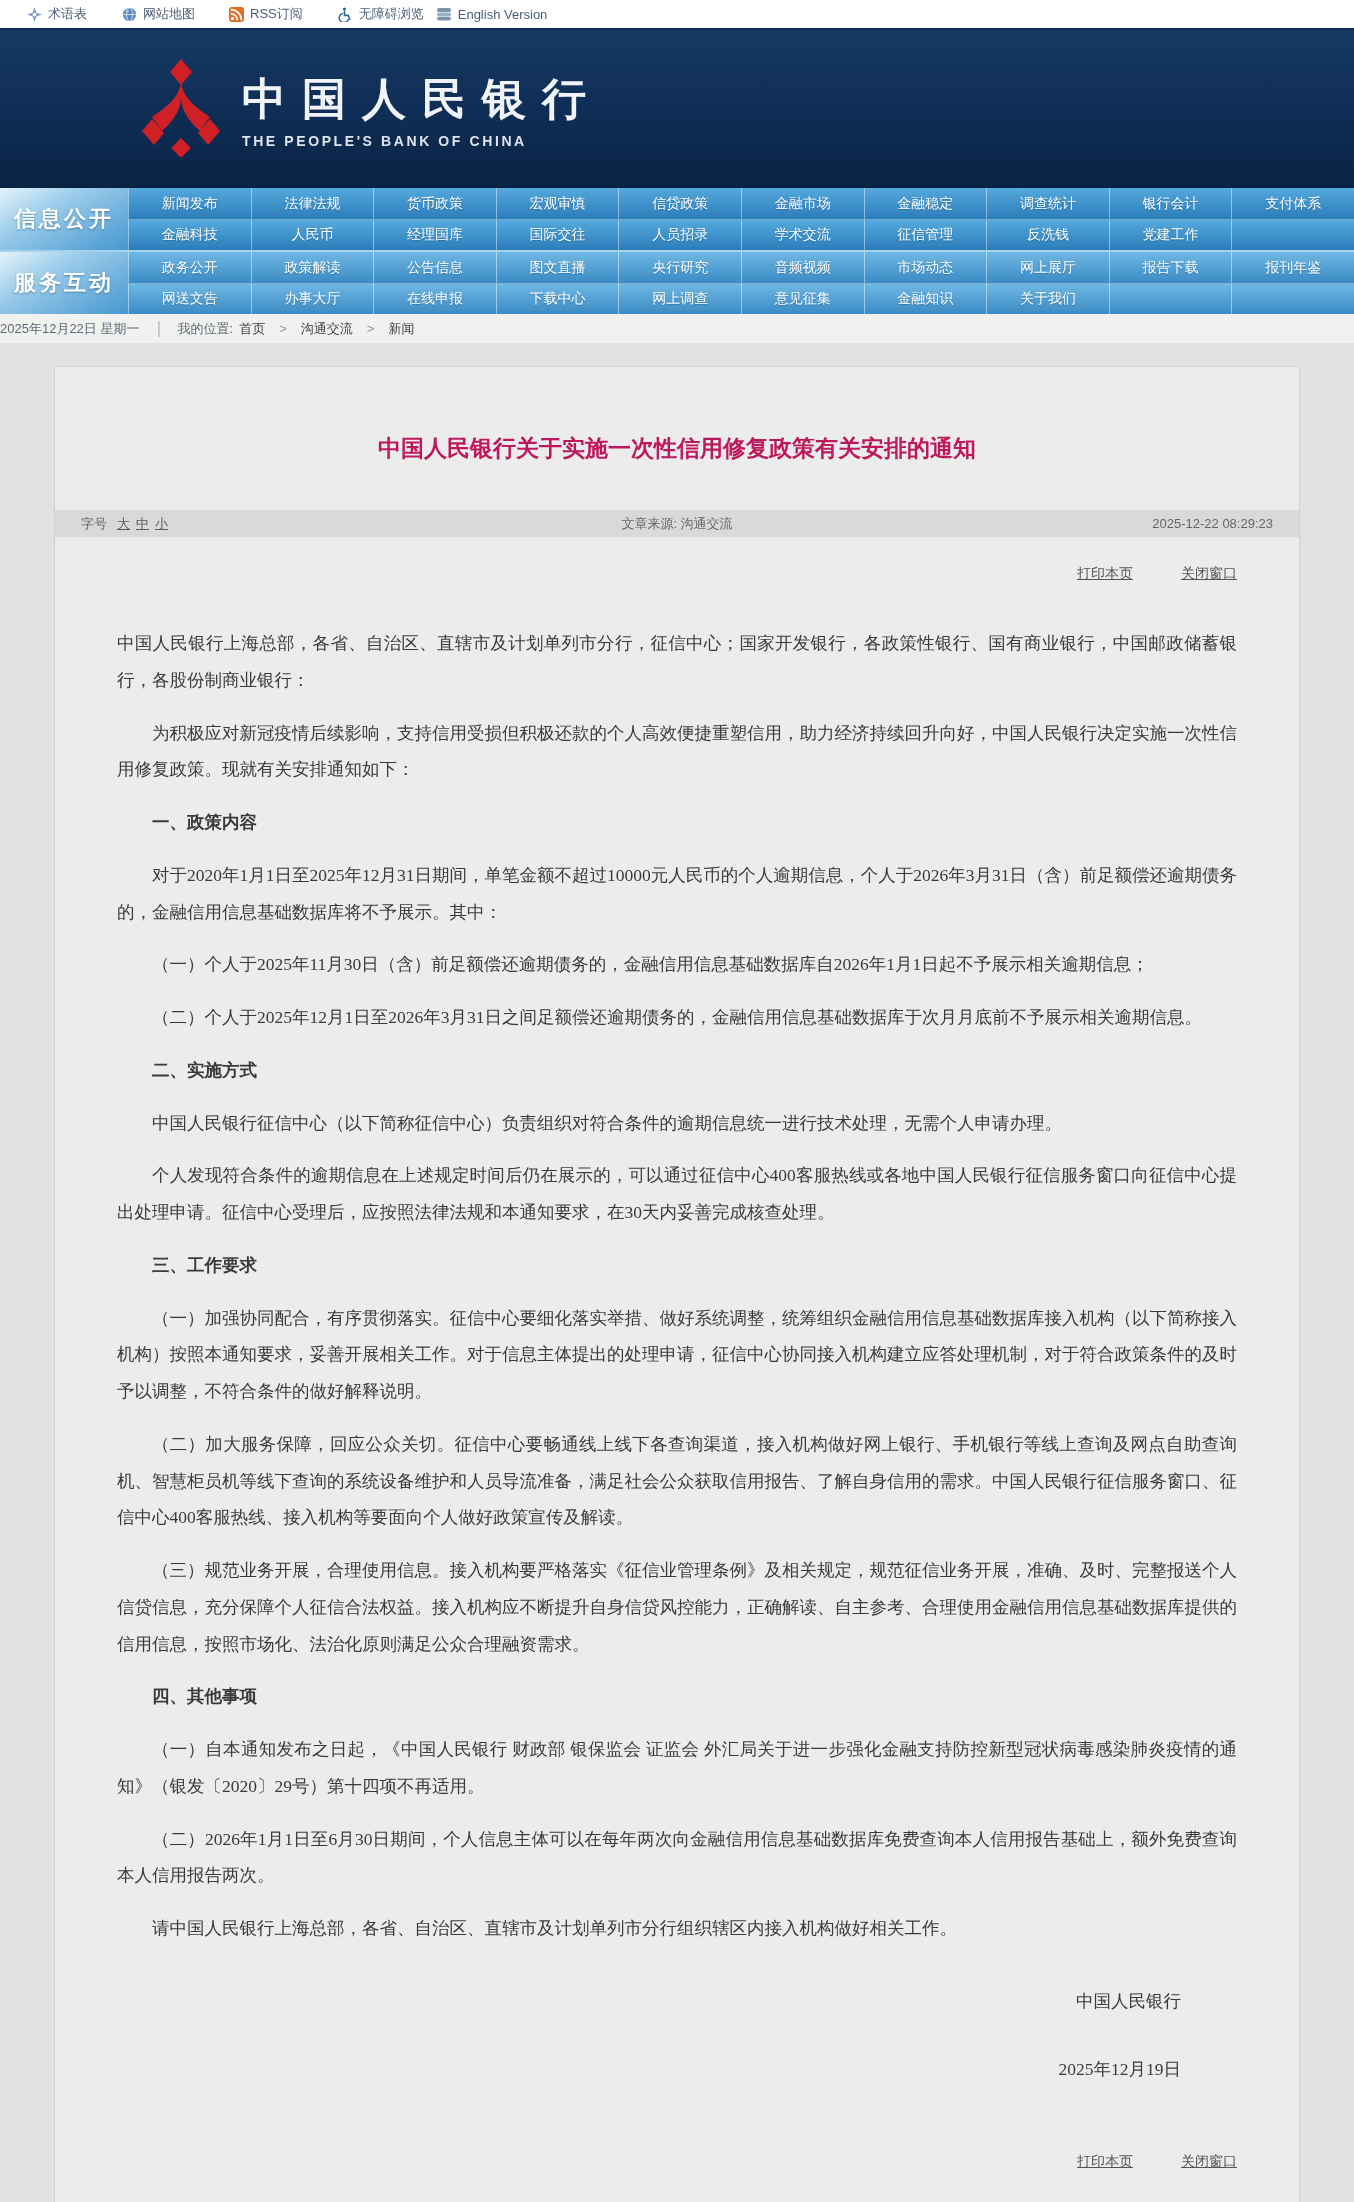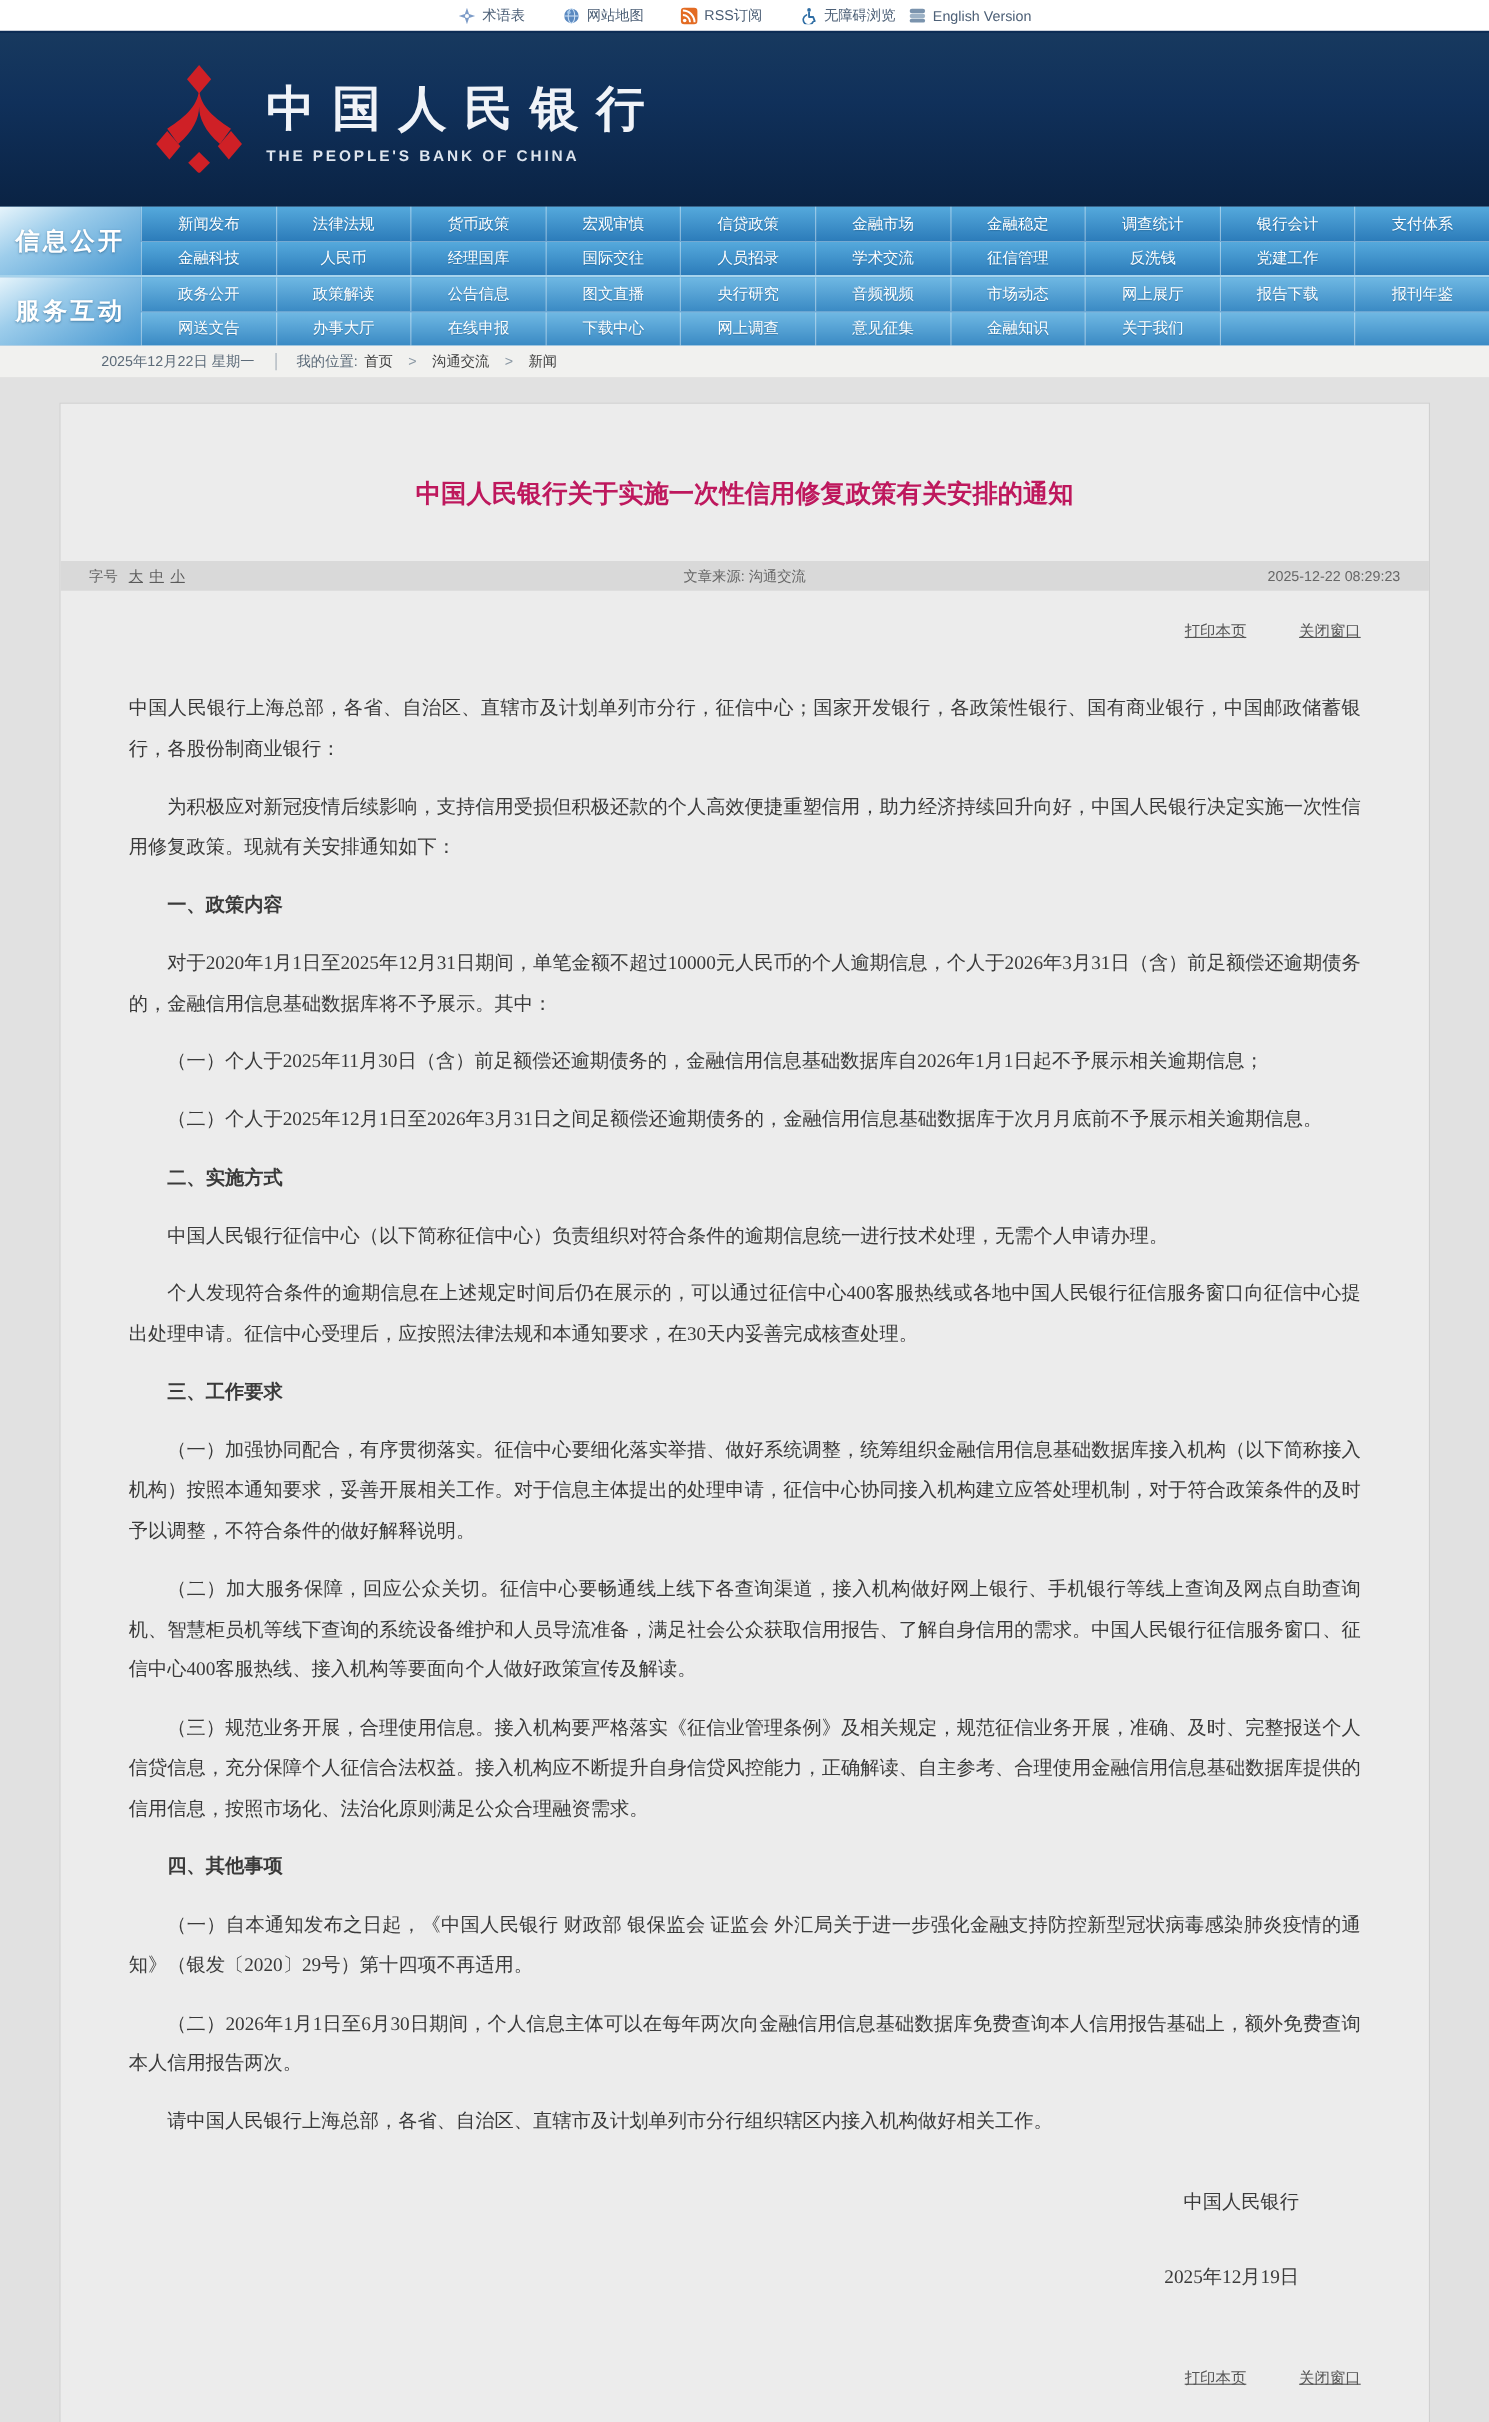--- a/index.html
+++ b/index.html
@@ -2,21 +2,21 @@
 <html lang="zh"><head>
 <meta charset="utf-8">
 <style>
   * { margin:0; padding:0; box-sizing:border-box; }
   html,body { width:1354px; }
   body { background:#e1e1e1; font-family:"Liberation Sans","DejaVu Sans",sans-serif; }
   a { cursor:pointer; }
 
   
   .topbar { height:28px; background:#ffffff; display:flex; align-items:center;
-            justify-content:center; padding:0 14px 0 26px; font-size:13px; }
+            justify-content:flex-start; padding:0 14px 0 26px; font-size:13px; }
   .topbar-group { display:flex; align-items:center; }
   .top-link { display:flex; align-items:center; gap:6px; color:#4d6077;
               text-decoration:none; margin-right:34px; }
   .topbar-group.right .top-link { margin-right:12px; }
   .top-ico { display:inline-flex; width:16px; height:16px; align-items:center; justify-content:center; }
 
   
   .banner { height:160px; background:linear-gradient(180deg,#17395f 0%,#10305a 40%,#0a2344 100%);
             display:flex; align-items:center; border-top:2px solid #0c2c55; }
   .brand { margin-left:140px; display:flex; align-items:center; gap:20px; }
@@ -36,21 +36,21 @@
   .nav-row { display:flex; height:31px; }
   .nav-row + .nav-row { border-top:1px solid rgba(255,255,255,.35); }
   .sec0 .nav-row { background:linear-gradient(180deg,#55a9dc 0%,#2c7cba 100%); }
   .sec1 .nav-row { background:linear-gradient(180deg,#6fb8e3 0%,#3a8ac4 100%); }
   .nav-cell { flex:1; display:flex; align-items:center; justify-content:center;
               color:#ffffff; font-size:14px; border-left:1px solid rgba(255,255,255,.45);
               text-shadow:0 1px 1px rgba(20,70,110,.4); }
 
   
   .breadcrumb { height:29px; background:#f1f1ef; display:flex; align-items:center;
-                padding-left:92px; font-size:13px; color:#5c6b79; }
+                font-size:13px; color:#5c6b79; }
   .bc-date { margin-right:16px; }
   .bc-divider { color:#9aa6b1; margin:0 14px 0 0; }
   .bc-label { margin-right:6px; }
   .bc-link { color:#404040; text-decoration:none; }
   .bc-sep { margin:0 14px; color:#8b98a4; }
 
   
   .main { background:#e1e1e1; padding:23px 0 40px; min-height:1780px; }
   .article { width:1246px; margin:0 auto; background:#ececec; border:1px solid #d0d0d0;
              padding-bottom:34px; font-family:"Liberation Serif","DejaVu Serif",serif; }

